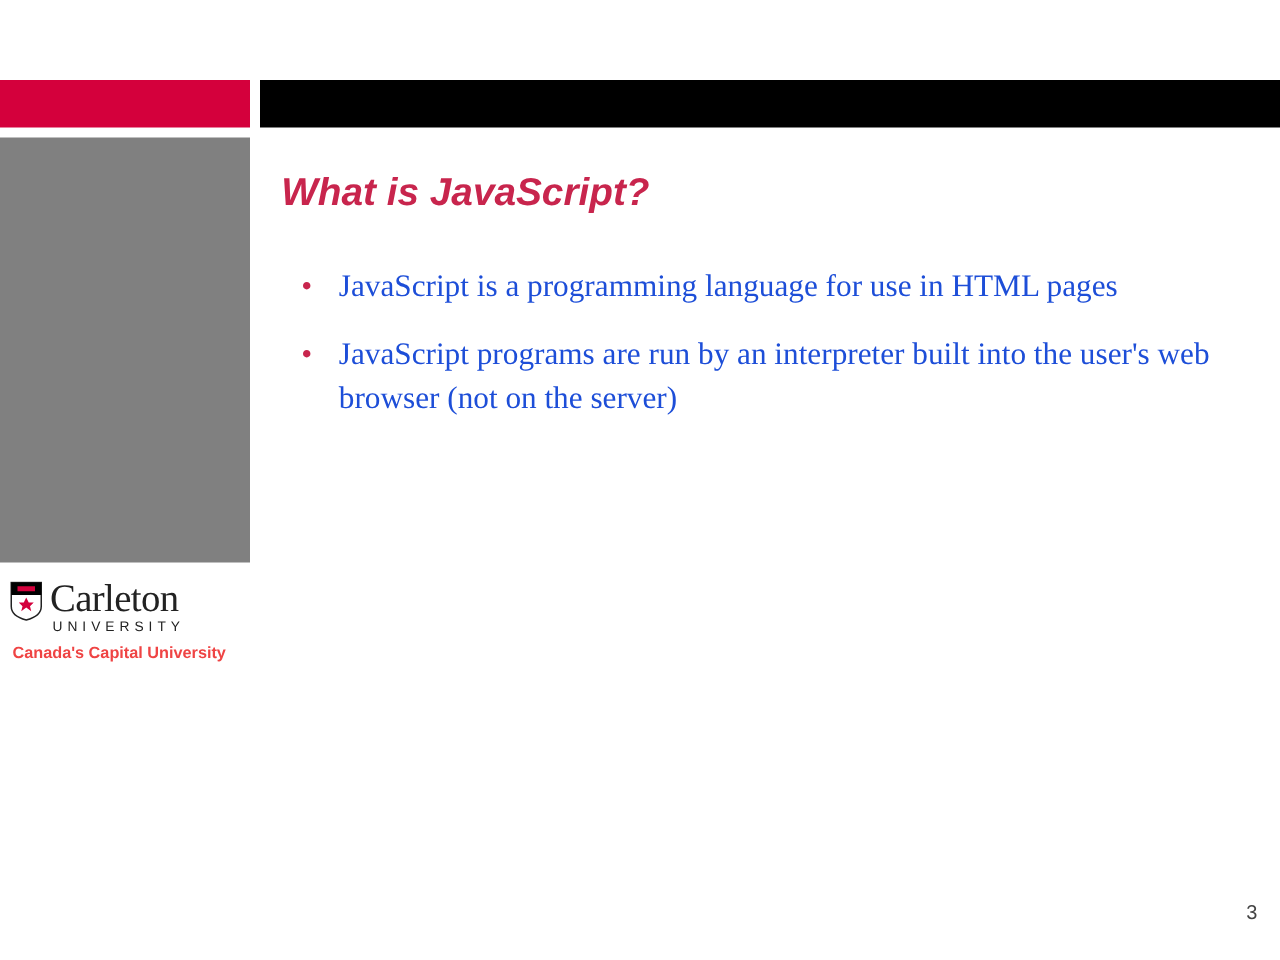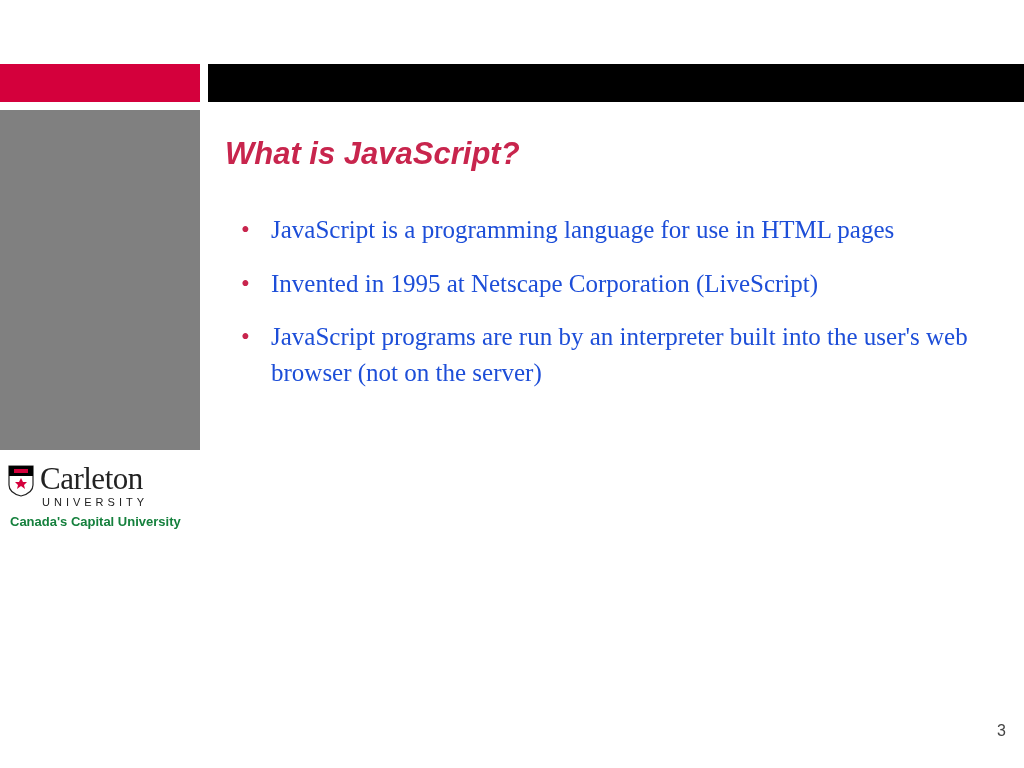--- a/index.html
+++ b/index.html
@@ -84,21 +84,21 @@
       font-size: 11px;
       letter-spacing: 4px;
       color: #222;
       margin-top: 2px;
       margin-left: 2px;
     }
     .tagline {
       font-family: Arial, sans-serif;
       font-size: 13px;
       font-weight: bold;
-      color: #15803d;
+      color: #ef4444;
       margin-top: 6px;
       margin-left: 2px;
     }
     .content {
       position: absolute;
       left: 225px;
       top: 136px;
       width: 770px;
     }
     .slide-title {
@@ -164,18 +164,17 @@
       <div class="university-text">UNIVERSITY</div>
     </div>
   </div>
   <div class="tagline">Canada's Capital University</div>
 </div>
 
 <div class="content">
   <h1 class="slide-title">What is JavaScript?</h1>
   <ul class="bullets">
     <li>JavaScript is a programming language for use in HTML pages</li>
-    <li>Invented in 1995 at Netscape Corporation (LiveScript)</li>
     <li>JavaScript programs are run by an interpreter built into the user's web browser (not on the server)</li>
   </ul>
 </div>
 
 <div class="page-number">3</div>
 
 </body></html>

